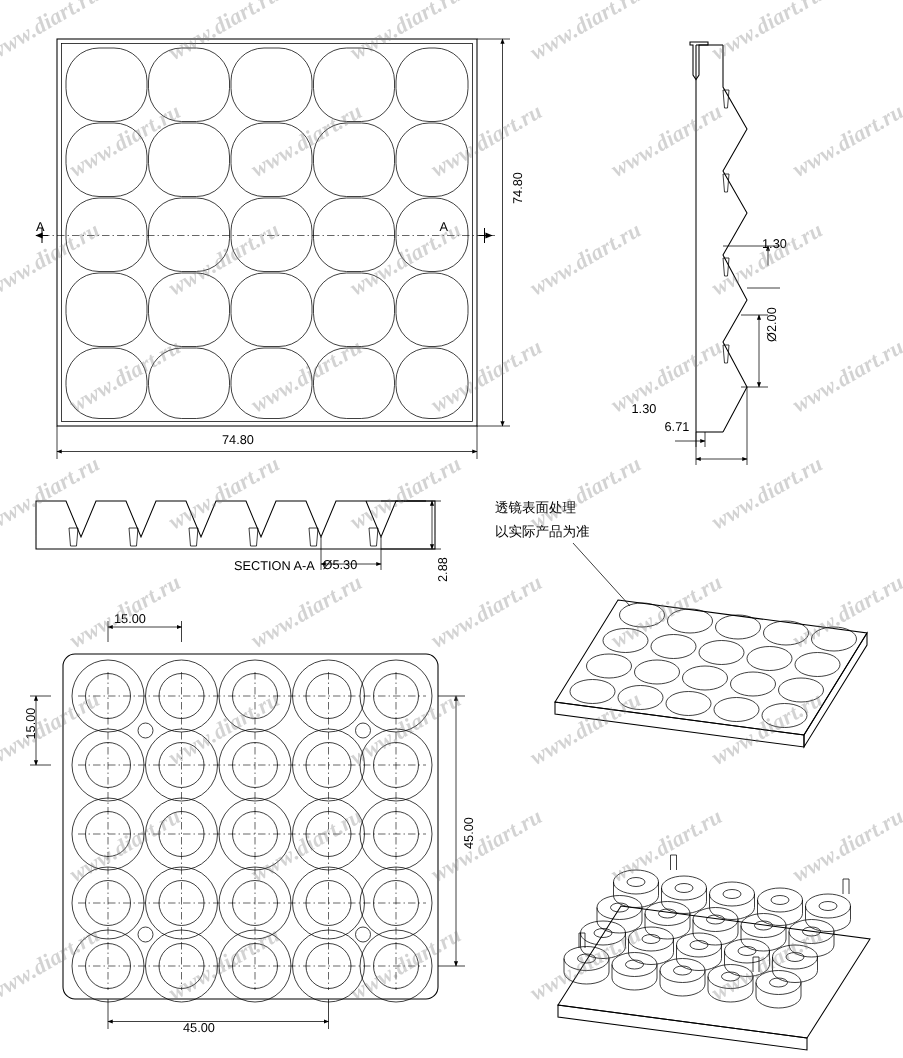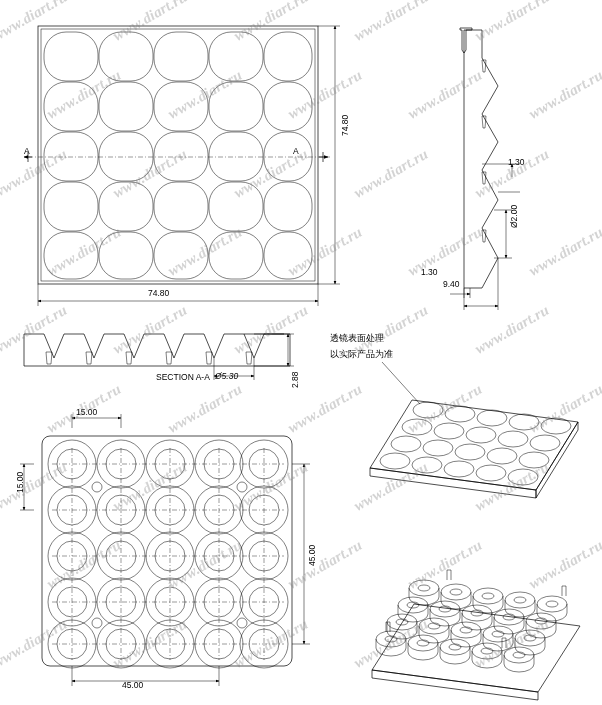--- a/index.html
+++ b/index.html
@@ -220,21 +220,21 @@
       <line x1="92" y1="150" x2="92" y2="163" class="ln-dim" marker-start="url(#arS)"></line>
 
       <line x1="74" y1="196" x2="92" y2="196" class="ln-dim"></line>
       <line x1="74" y1="244" x2="92" y2="244" class="ln-dim"></line>
       <line x1="86" y1="196" x2="86" y2="244" class="ln-dim" marker-start="url(#arS)" marker-end="url(#ar)"></line>
     </svg>
   </div>
   <div class="lbl" style="left:508px;top:157px;">1.30</div>
   <div class="lbl" style="left:509px;top:228px;transform:rotate(-90deg);transform-origin:left top;">Ø2.00</div>
   <div class="lbl" style="left:421px;top:267px;">1.30</div>
-  <div class="lbl" style="left:443px;top:279px;">9.40</div>
+  <div class="lbl" style="left:443px;top:279px;">6.71</div>
 
   <div class="blk" style="left:10px;top:322px;">
     <svg width="300" height="80">
 
       <path d="M 14 12
                L 34 12 L 44 36 L 54 12
                L 74 12 L 84 36 L 94 12
                L 114 12 L 124 36 L 134 12
                L 154 12 L 164 36 L 174 12
                L 194 12 L 204 36 L 214 12
@@ -255,21 +255,21 @@
       <line x1="204" y1="36" x2="204" y2="58" class="ln-dim"></line>
       <line x1="244" y1="36" x2="244" y2="58" class="ln-dim"></line>
       <line x1="204" y1="54" x2="244" y2="54" class="ln-dim" marker-start="url(#arS)" marker-end="url(#ar)"></line>
 
       <line x1="244" y1="12" x2="284" y2="12" class="ln-dim"></line>
       <line x1="244" y1="44" x2="284" y2="44" class="ln-dim"></line>
       <line x1="278" y1="12" x2="278" y2="44" class="ln-dim" marker-start="url(#arS)" marker-end="url(#ar)"></line>
     </svg>
   </div>
   <div class="lbl" style="left:156px;top:372px;">SECTION A-A</div>
-  <div class="lbl" style="left:215px;top:371px;font-style:italic;">Ø5.30</div>
+  <div class="lbl" style="left:215px;top:371px;">Ø5.30</div>
   <div class="lbl" style="left:290px;top:388px;transform:rotate(-90deg);transform-origin:left top;">2.88</div>
 
   <div class="blk" style="left:10px;top:408px;">
     <svg width="310" height="290">
 
       <rect x="32" y="28" width="250" height="230" rx="8" ry="8" class="ln fillw"></rect>
 
       <g>
 
         <circle cx="62" cy="56" r="24" class="ln-thin" fill="#fff"></circle>

